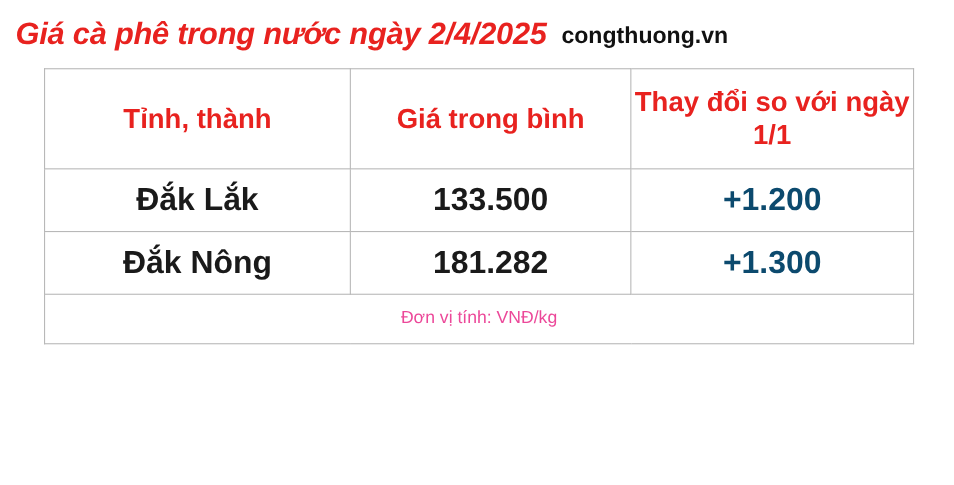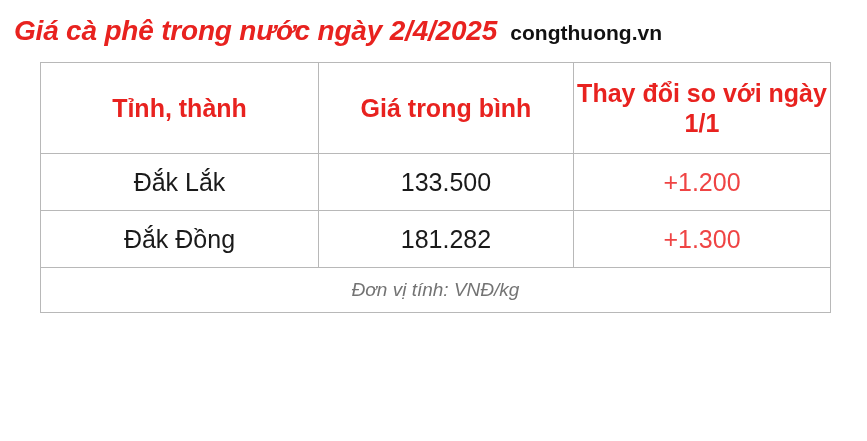--- a/index.html
+++ b/index.html
@@ -64,40 +64,39 @@
   thead th {
     color: #e8221f;
     font-weight: bold;
     font-size: 25px;
     line-height: 30px;
     height: 90px;
     padding: 4px 8px;
   }
   tbody td {
     color: #1a1a1a;
-    font-size: 25px;
+    font-size: 29px;
     height: 56px;
-    font-weight: normal;
+    font-weight: bold;
   }
   tbody td.change {
-    color: #ef4444;
+    color: #0c4a6e;
   }
   col.c1 { width: 278px; }
   col.c2 { width: 255px; }
   col.c3 { width: 257px; }
   tfoot td {
     border: 1px solid #b8b8b8;
     height: 44px;
     text-align: right;
     padding-right: 14px;
   }
   .unit-note {
-    font-style: italic;
-    font-size: 19px;
-    color: #737373;
+    font-size: 16px;
+    color: #ec4899;
   }
 </style>
 </head>
 <body>
 
 <div class="page">
 
   <div class="header-row">
     <div class="title">Giá cà phê trong nước ngày 2/4/2025</div>
     <div class="brand">congthuong.vn</div>
@@ -117,21 +116,21 @@
           <th>Thay đổi so với ngày 1/1</th>
         </tr>
       </thead>
       <tbody>
         <tr>
           <td>Đắk Lắk</td>
           <td>133.500</td>
           <td class="change">+1.200</td>
         </tr>
         <tr>
-          <td>Đắk Đồng</td>
+          <td>Đắk Nông</td>
           <td>181.282</td>
           <td class="change">+1.300</td>
         </tr>
       </tbody>
       <tfoot>
         <tr>
           <td colspan="3">
             <span class="unit-note">Đơn vị tính: VNĐ/kg</span>
           </td>
         </tr>

